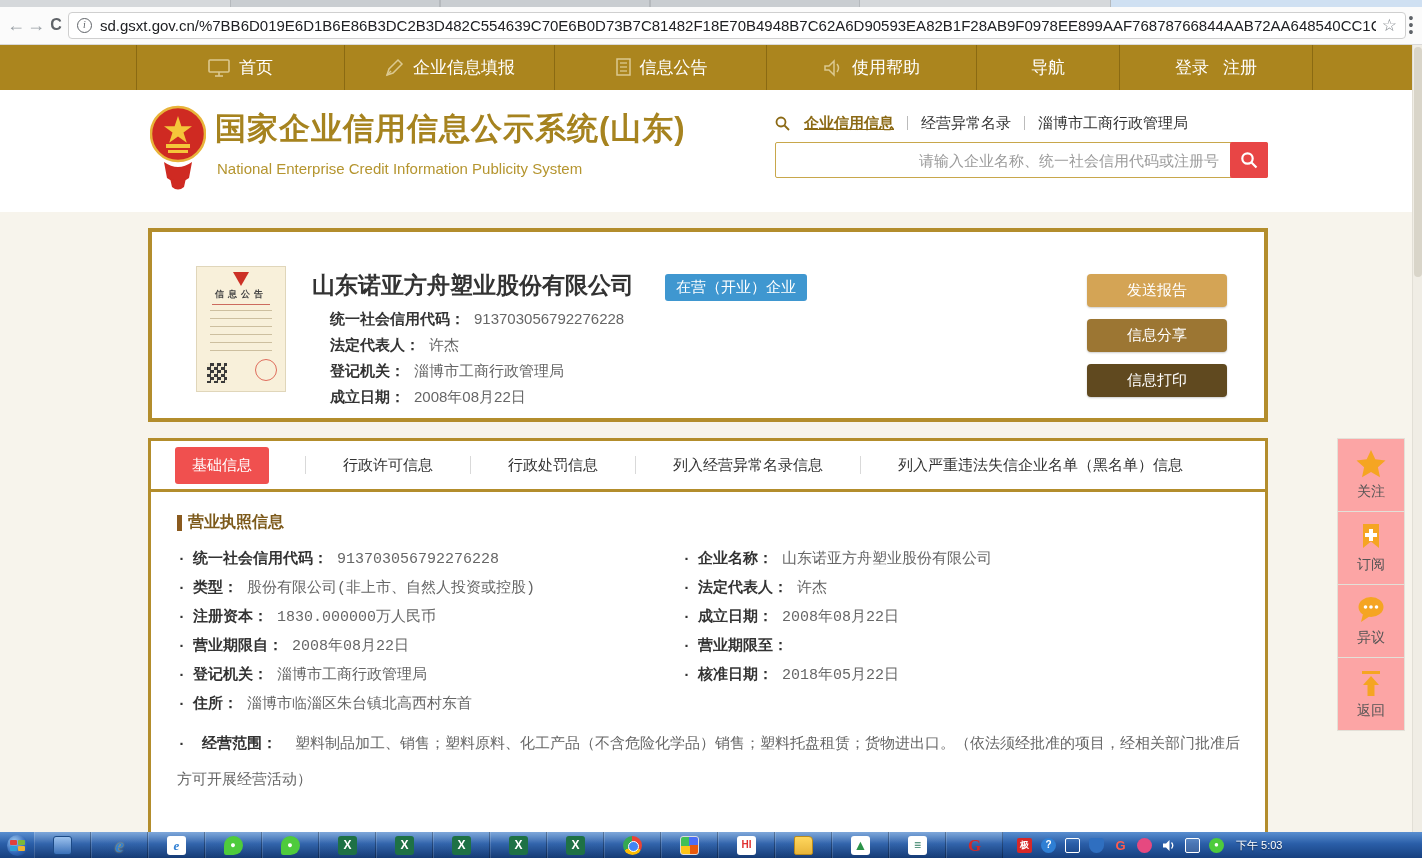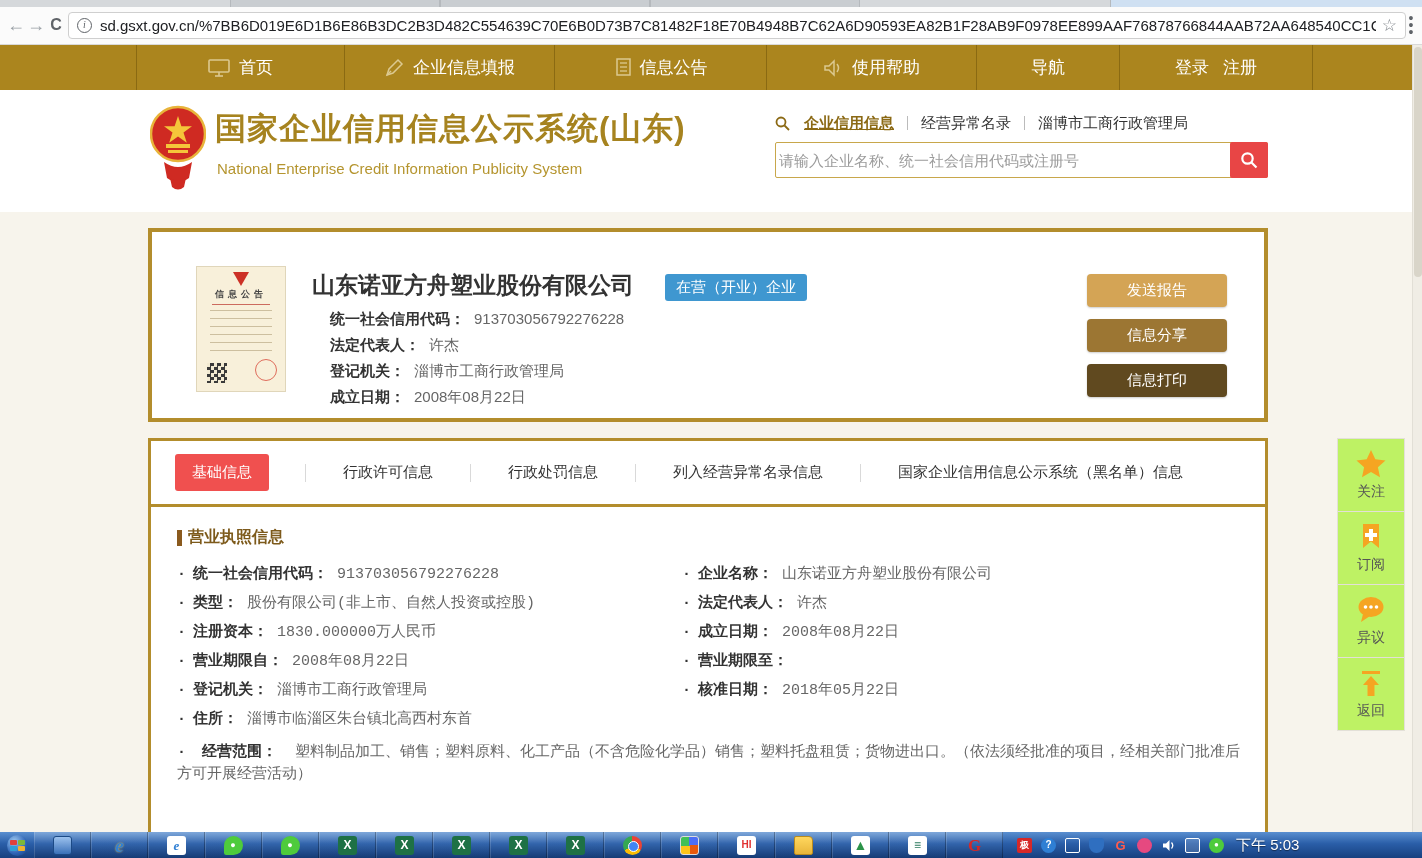--- a/index.html
+++ b/index.html
@@ -35,22 +35,22 @@
   #site-title { position:absolute; left:215px; top:18px; font-size:31px; font-weight:bold; color:#a6831f; letter-spacing:1px;}
   #site-sub { position:absolute; left:217px; top:70px; font-size:15px; color:#b5952f; }
   #search-block { position:absolute; left:775px; top:23px; width:493px; }
   #search-tabs { display:flex; align-items:center; font-size:15px; color:#333; height:20px;font-family:Liberation Mono, monospace;}
   #search-tabs .mag { margin-right:8px; }
   .stab { padding:0 13px; white-space:nowrap; }
   .stab.first { padding-left:6px; }
   .stab.active { color:#8b6914; text-decoration:underline; font-weight:bold; }
   .stab-sep { width:1px; height:14px; background:#bbb; }
   #search-row { position:relative; margin-top:9px; height:36px; }
-  #search-input { width:100%; height:36px; border:1px solid #c8a74b; border-radius:2px; padding:0 48px 0 3px;
-    font-size:15px; color:#333; outline:none; font-family:inherit;}
+  #search-input { width:100%; height:36px; border:1px solid #c8a74b; border-radius:2px; padding:0 48px 0 20px;
+    font-size:15px; color:#333; outline:none; font-family:inherit;text-align:right;}
   #search-input::placeholder { color:#9b9b9b; }
   #search-btn { position:absolute; right:0; top:0; width:38px; height:36px; background:#e84545; border:none; border-radius:2px;
     display:flex; align-items:center; justify-content:center; }
 
   
   #page-bg { position:absolute; top:212px; left:0; width:1422px; height:620px; background:#f7f4ec; }
   #scrollbar { position:absolute; top:45px; right:0; width:10px; height:787px; background:#f0ede5; border-left:1px solid #e2dfd6;}
   #scroll-thumb { position:absolute; top:2px; left:1px; width:8px; height:230px; background:#d9d5c9; border-radius:4px; }
 
   
@@ -74,40 +74,40 @@
   .c-row span { color:#666; margin-left:9px; }
   .btn { position:absolute; left:935px; width:140px; height:33px; border:none; border-radius:4px; color:#fff; font-size:15px;
     font-family:inherit; box-shadow:0 1px 2px rgba(0,0,0,.2);}
   #btn-report { top:42px; background:#d4a455; }
   #btn-share  { top:87px; background:#9c7633; }
   #btn-print  { top:132px; background:#60491f; }
 
   
   #detail-card { position:absolute; left:148px; top:438px; width:1120px; height:394px; background:#fff;
     border:3px solid #b38d2c; border-bottom:none; }
-  #tabs-row { height:66px; border-bottom:3px solid #b38d2c; display:flex; align-items:center; font-size:15px; color:#333;}
+  #tabs-row { height:51px; border-bottom:3px solid #b38d2c; display:flex; align-items:center; font-size:15px; color:#333;}
   #tab-active { margin-left:24px; background:#f0504f; color:#fff; padding:9px 17px; border-radius:3px; }
   .tab-item { padding:0 37px; white-space:nowrap; }
   .tab-sep { width:1px; height:18px; background:#d9d9d9; }
   #section-content { padding:20px 26px 0 26px;font-family:Liberation Mono, monospace; }
   #section-title { display:flex; align-items:center; color:#7d5a1b; font-size:16px; font-weight:bold; }
   #section-title .bar { width:5px; height:16px; background:#8a5a1e; margin-right:6px; }
   #fields { display:flex; margin-top:18px; }
   #fields-left  { width:505px; }
   #fields-right { flex:1; }
   .frow { margin-bottom:12px; font-size:15px; line-height:17px; }
   .frow::before { content:"·"; font-weight:bold; color:#333; margin-right:7px; }
   .fl { font-weight:bold; color:#333; }
   .fv { color:#666; margin-left:9px; }
-  #full-row { font-size:15px; line-height:22px; margin-top:2px; width:1066px; }
+  #full-row { font-size:15px; line-height:36px; margin-top:2px; width:1066px; }
   #full-row::before { content:"·"; font-weight:bold; color:#333; margin-right:7px; }
 
   
   #side-float { position:absolute; left:1337px; top:438px; width:68px; }
-  .sf-box { width:68px; height:74px; background:#bef264; border:1px solid #e3e0d8; margin-top:-1px;
+  .sf-box { width:68px; height:74px; background:#fca5a5; border:1px solid #e3e0d8; margin-top:-1px;
     display:flex; flex-direction:column; align-items:center; justify-content:center; gap:4px;}
   .sf-box:first-child { margin-top:0; }
   .sf-label { font-size:14px; color:#555; }
 
   
   #taskbar { position:absolute; left:0; bottom:0; width:1422px; height:26px;
     background:linear-gradient(#5a8fd0 0%, #2a5ea8 45%, #17407f 100%); display:flex; align-items:stretch; }
   #start-orb { width:34px; display:flex; align-items:center; justify-content:center; }
   .orb { width:21px; height:21px; border-radius:50%; background:radial-gradient(circle at 35% 30%, #9cc7f0, #2d63b5 60%, #123a75);
     display:grid; grid-template-columns:7px 7px; grid-template-rows:5px 5px; gap:1px; place-content:center; }
@@ -138,21 +138,21 @@
     font-size:10px; font-weight:bold; border-radius:2px; color:#fff; line-height:1;}
   .tr-ji { background:#d62828; font-size:9px; }
   .tr-q { background:#2f7fd4; border-radius:50%; }
   .tr-restore { border:1px solid #fff; background:transparent; }
   .tr-shield { background:#2f6fc0; border-radius:3px 3px 50% 50%; }
   .tr-g { color:#ff5b4d; background:transparent; font-size:13px;}
   .tr-pink { background:#e64980; border-radius:50%; }
   .tr-speaker { background:transparent; }
   .tr-net { border:1px solid #fff; background:rgba(255,255,255,.15); }
   .tr-wechat { background:#4ecb3c; border-radius:50%; font-size:8px;}
-  #clock { margin-left:12px; margin-right:10px; color:#fff; font-size:15px; display:flex; align-items:center; white-space:nowrap;
+  #clock { margin-left:12px; margin-right:10px; color:#fff; font-size:11px; display:flex; align-items:center; white-space:nowrap;
     text-shadow:0 1px 1px rgba(0,0,0,.5); }
 </style>
 </head>
 <body>
 
 <div id="chrome">
   <div id="tabstrip">
     <div class="tab-hint" style="left:230px;width:210px;"></div>
     <div class="tab-hint" style="left:440px;width:210px;"></div>
     <div class="tab-hint" style="left:650px;width:210px;"></div>
@@ -285,21 +285,21 @@
 <div id="detail-card">
   <div id="tabs-row">
     <span id="tab-active">基础信息</span>
     <span class="tab-sep" style="margin-left:36px;"></span>
     <span class="tab-item">行政许可信息</span>
     <span class="tab-sep"></span>
     <span class="tab-item">行政处罚信息</span>
     <span class="tab-sep"></span>
     <span class="tab-item">列入经营异常名录信息</span>
     <span class="tab-sep"></span>
-    <span class="tab-item">国家企业信用信息公示系统（黑名单）信息</span>
+    <span class="tab-item">列入严重违法失信企业名单（黑名单）信息</span>
   </div>
 
   <div id="section-content">
     <div id="section-title">
       <span class="bar"></span>
       <span>营业执照信息</span>
     </div>
     <div id="fields">
       <div id="fields-left">
         <div class="frow"><span class="fl">统一社会信用代码：</span><span class="fv">913703056792276228</span></div>

